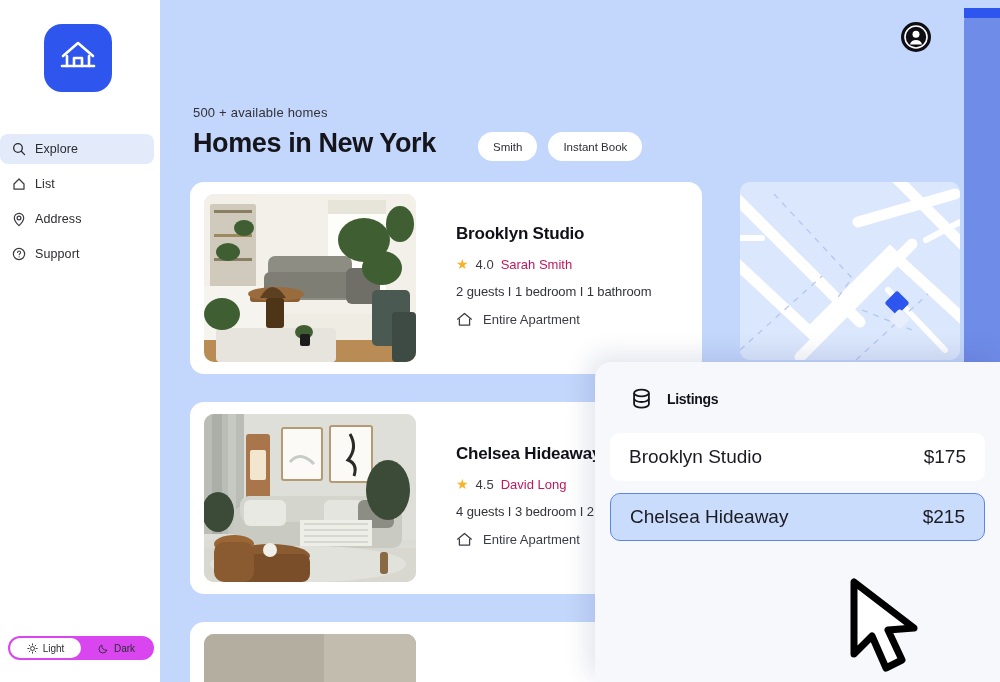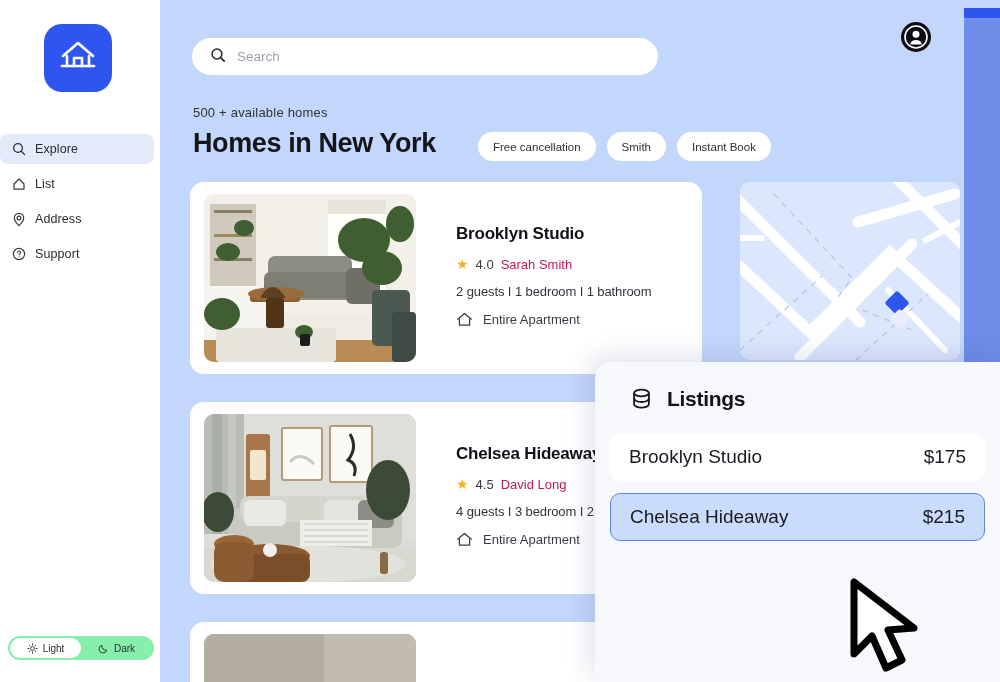--- a/index.html
+++ b/index.html
@@ -46,21 +46,21 @@
     letter-spacing: .1px;
     cursor: pointer;
   }
   .nav-item.active { background: #e3ebfa; }
   .nav-item .ico { width: 15px; height: 15px; display:flex; align-items:center; justify-content:center; flex: none; }
   .nav-item .ico svg { display:block; }
 
   .theme-toggle {
     position: absolute; left: 8px; bottom: 22px;
     width: 146px; height: 24px;
-    background: #86efac;
+    background: #d946ef;
     border-radius: 14px;
     display: flex; align-items: center;
     padding: 2px;
   }
   .theme-opt {
     flex: 1; height: 20px;
     display: flex; align-items: center; justify-content: center;
     gap: 5px;
     font-size: 10px; color: #2c2c33;
     border-radius: 12px;
@@ -219,21 +219,21 @@
     box-shadow: -6px -6px 26px rgba(40,60,120,.14);
     z-index: 30;
     overflow: hidden;
   }
   .listings-head {
     display: flex; align-items: center;
     gap: 13px;
     padding: 24px 0 0 34px;
   }
   .listings-head .title {
-    font-size: 21px; font-weight: bold;
+    font-size: 14px; font-weight: bold;
     color: #12121a;
     letter-spacing: -.3px;
   }
   .listings-head svg { display:block; }
 
   .lt-colhead {
     display: flex; align-items: center;
     justify-content: space-between;
     padding: 18px 34px 0 34px;
     font-size: 17px;
@@ -348,43 +348,33 @@
       </div>
     </div>
   </div>
 
   <div class="main">
 
     <div class="right-panel">
       <div class="right-panel-strip"></div>
     </div>
 
-    <div class="searchbar">
-      <span>
-        <svg width="16" height="16" viewBox="0 0 16 16" fill="none">
-          <circle cx="7" cy="7" r="4.9" stroke="#27272e" stroke-width="1.5"></circle>
-          <path d="M10.7 10.7 L14.2 14.2" stroke="#27272e" stroke-width="1.7" stroke-linecap="round"></path>
-        </svg>
-      </span>
-      <input type="text" placeholder="Search" style="">
-    </div>
 
     <div class="avatar">
       <svg width="26" height="26" viewBox="0 0 26 26" fill="none">
         <circle cx="13" cy="13" r="11" stroke="#fff" stroke-width="1.6"></circle>
         <circle cx="13" cy="10.3" r="3.5" fill="#fff"></circle>
         <path d="M6.9 20.4a6.4 6.4 0 0 1 12.2 0" fill="#fff"></path>
       </svg>
     </div>
 
     <div class="subcount">500 +  available homes</div>
     <div class="page-title">Homes in New York</div>
 
     <div class="chips">
-      <div class="chip">Free cancellation</div>
       <div class="chip">Smith</div>
       <div class="chip">Instant Book</div>
     </div>
 
     <div class="map-card">
       <svg width="220" height="178" viewBox="0 0 220 178">
         <rect width="220" height="178" fill="#dbe7fc"></rect>
         <g stroke="#ffffff" stroke-width="11" fill="none" stroke-linecap="round">
           <path d="M-20 66 L70 150 L150 70 L235 148"></path>
           <path d="M-10 10 L120 140"></path>

